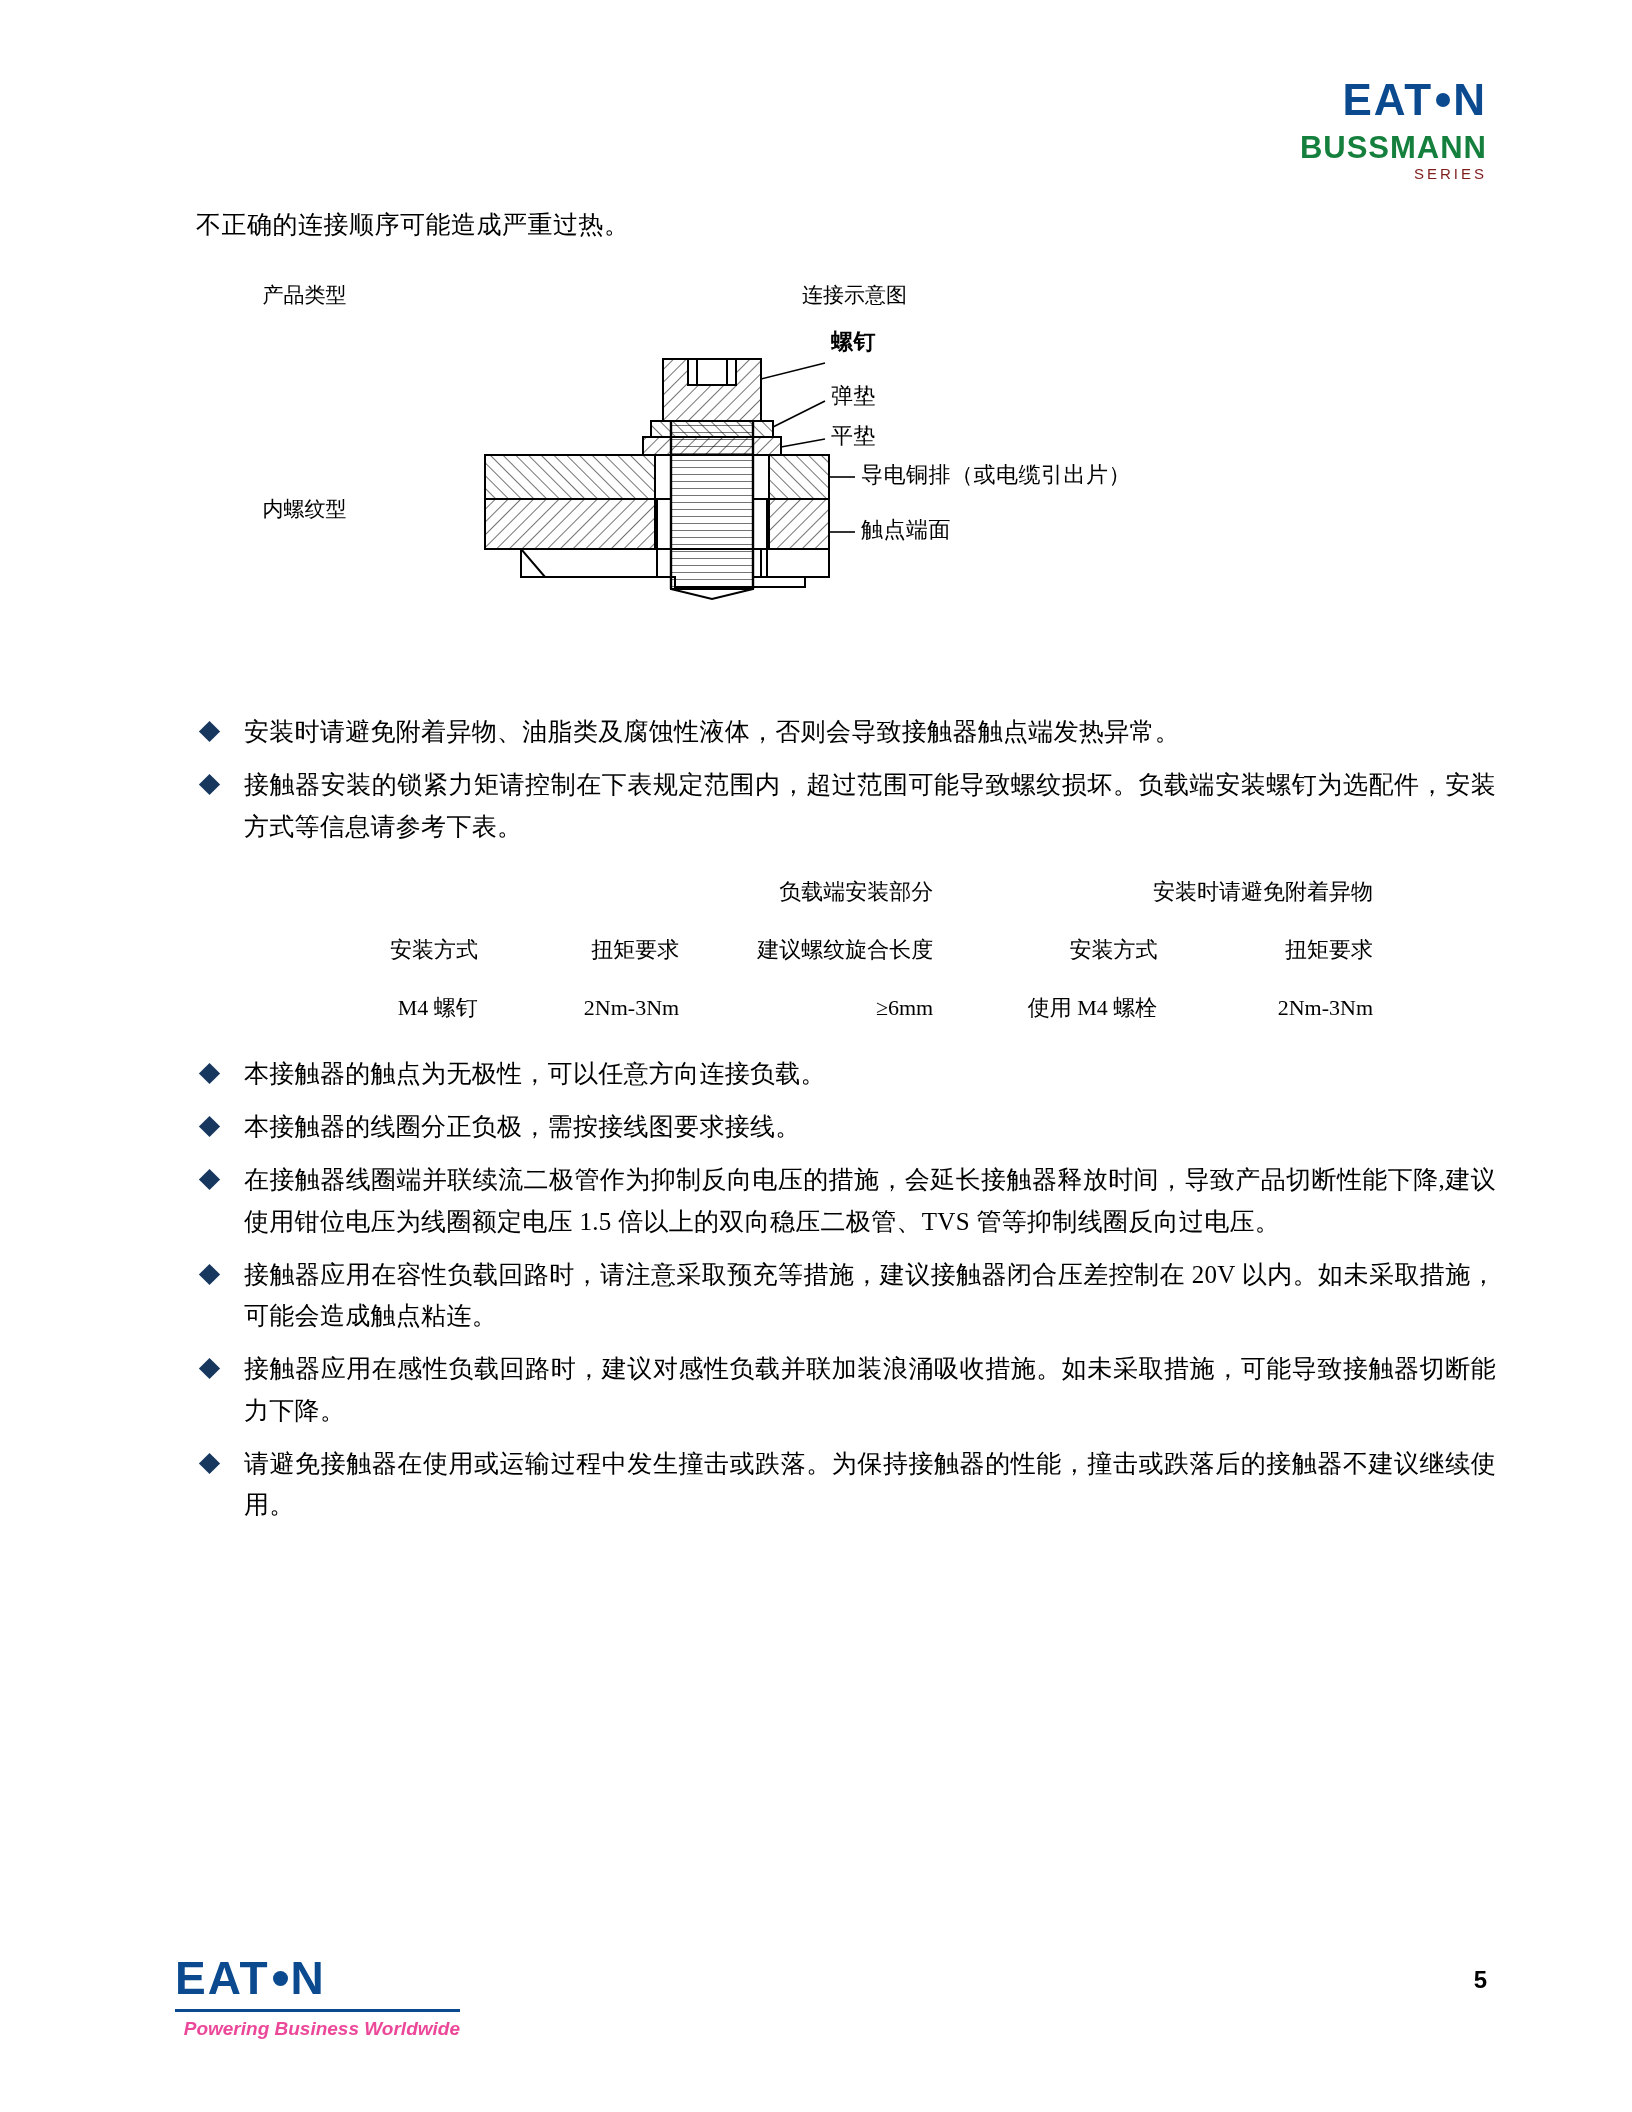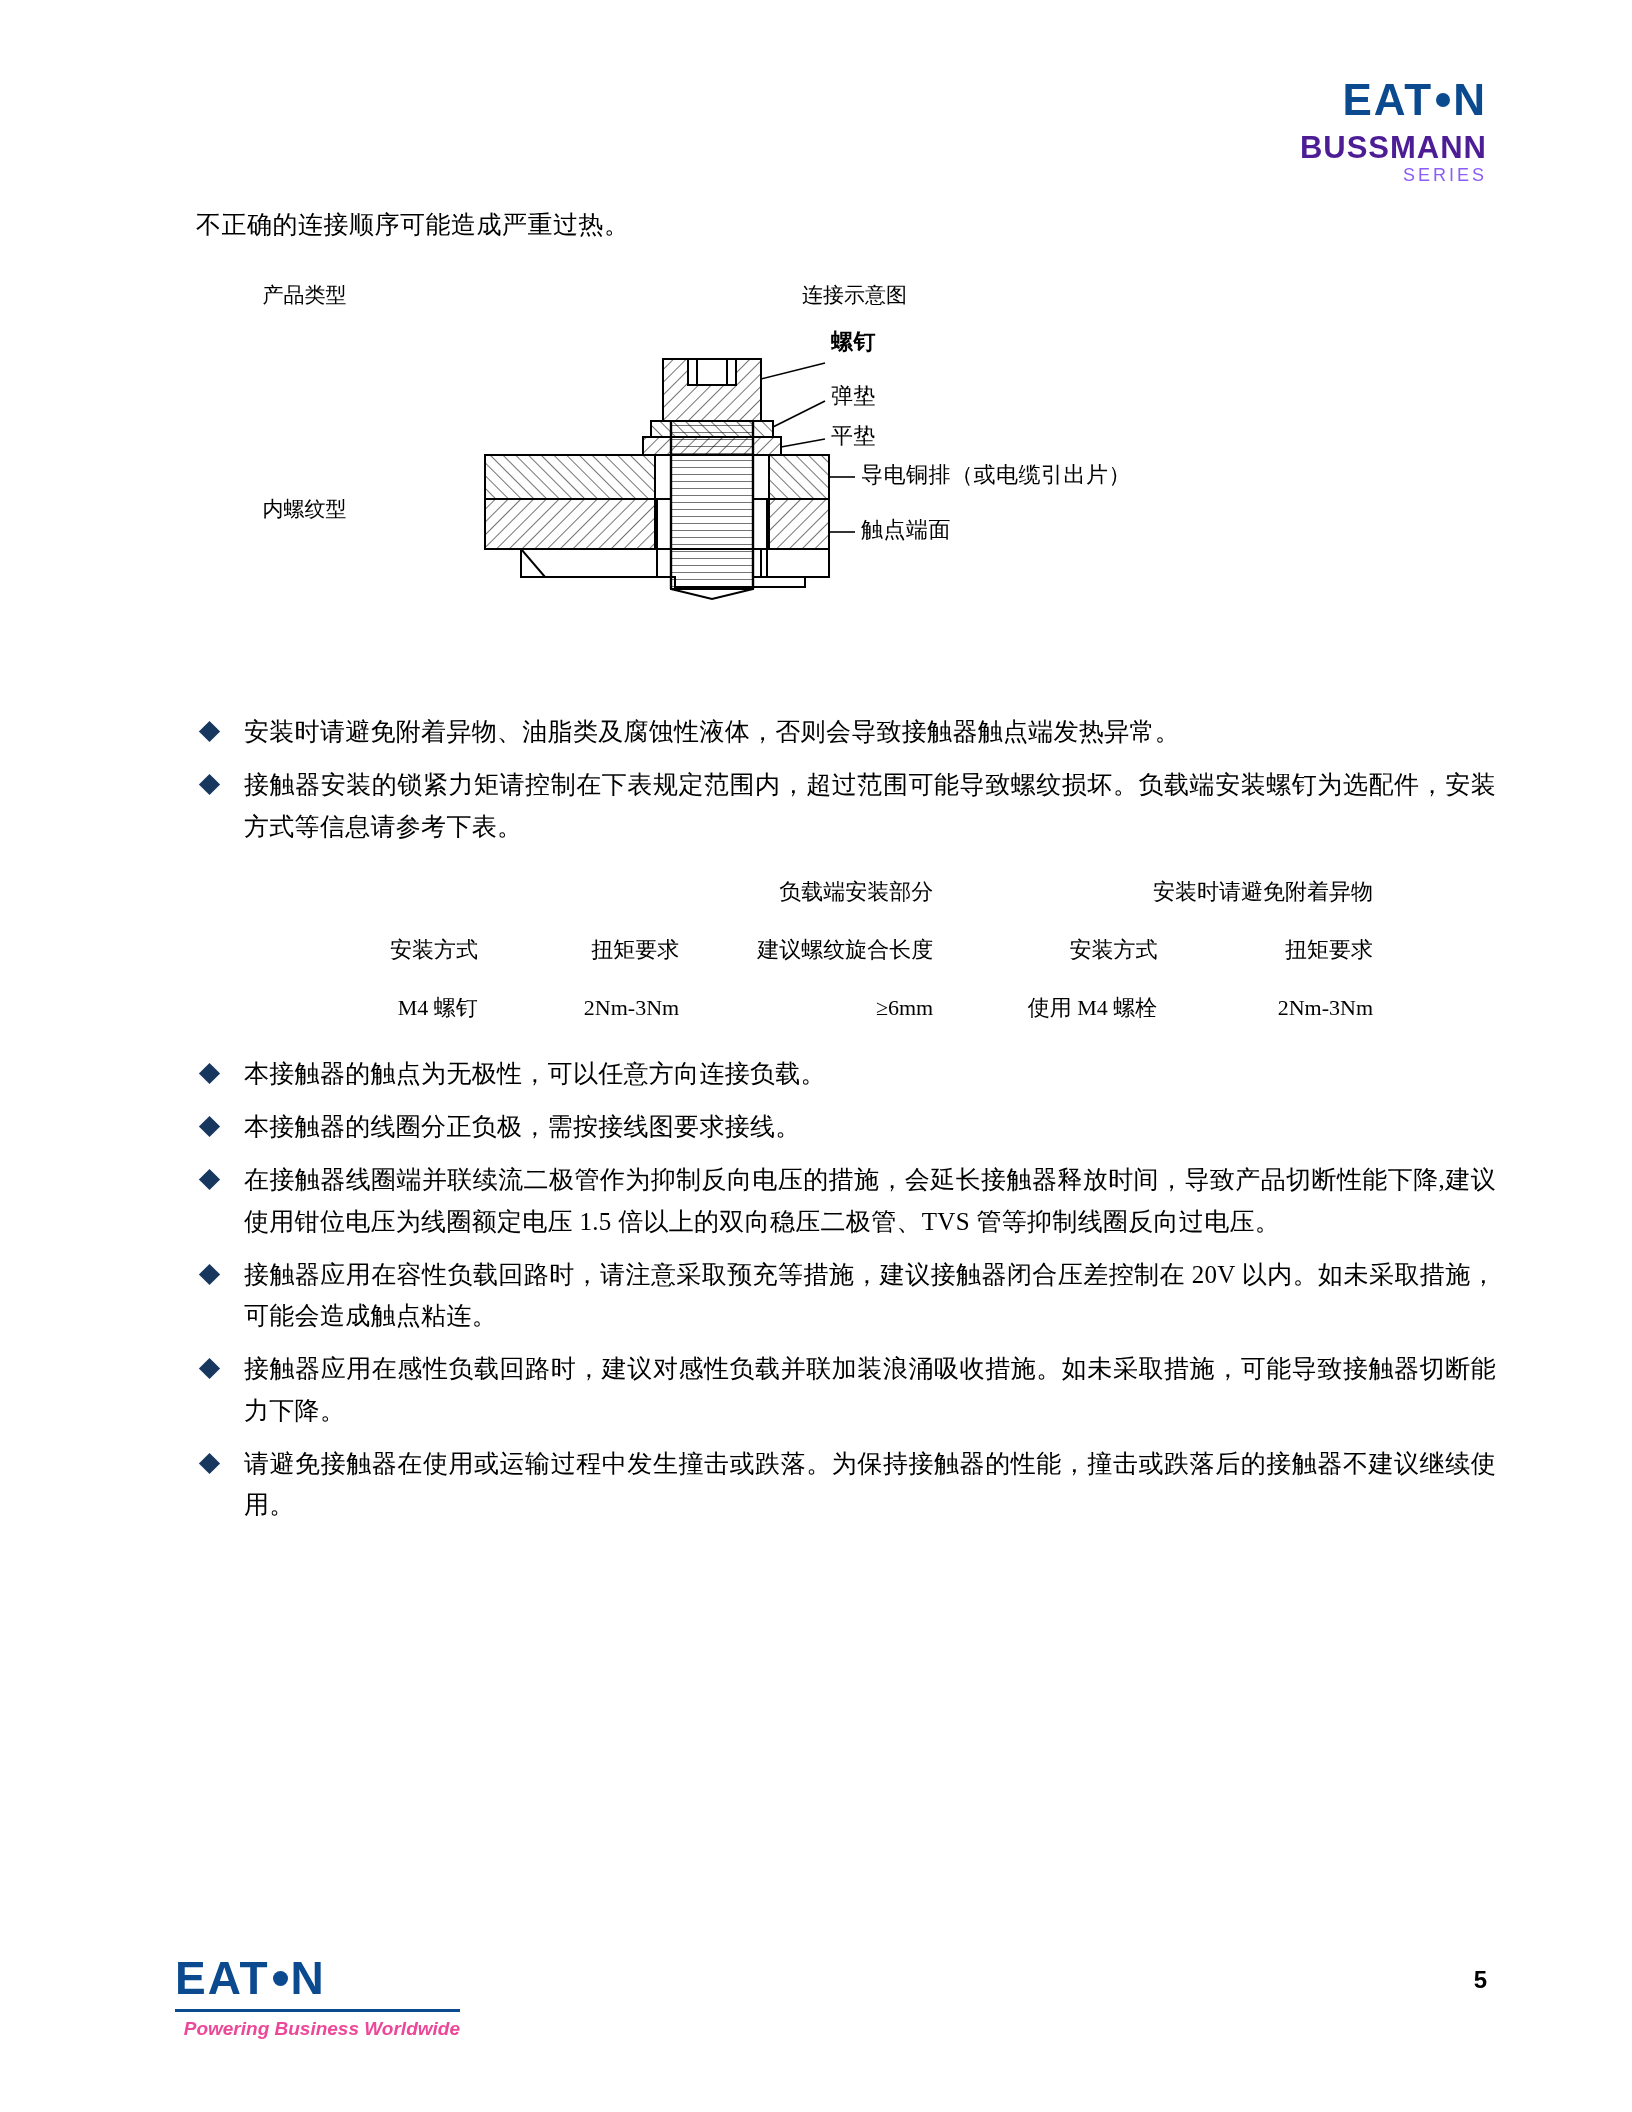--- a/index.html
+++ b/index.html
@@ -46,29 +46,29 @@
     border-radius: 50%;
     background: #0b4a8f;
     vertical-align: middle;
     margin: 0 3px 6px 3px;
   }
   .bussmann-word {
     font-family: "Liberation Sans", sans-serif;
     font-weight: bold;
     font-size: 31px;
     letter-spacing: 1px;
-    color: #4c1d95;
+    color: #15803d;
     line-height: 1.15;
     margin-top: 8px;
   }
   .series-word {
     font-family: "Liberation Sans", sans-serif;
-    font-size: 18px;
+    font-size: 15px;
     letter-spacing: 3px;
-    color: #8b5cf6;
+    color: #7f1d1d;
     line-height: 1.1;
   }
 
   
   .content {
     position: absolute;
     left: 196px;
     top: 205px;
     width: 1300px;
   }

